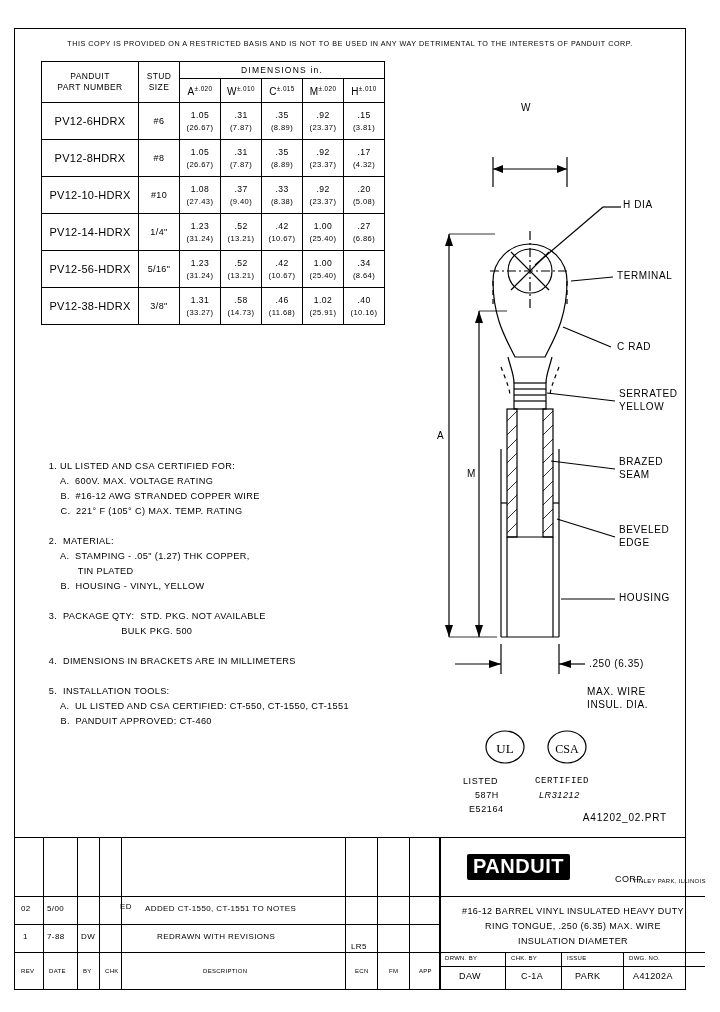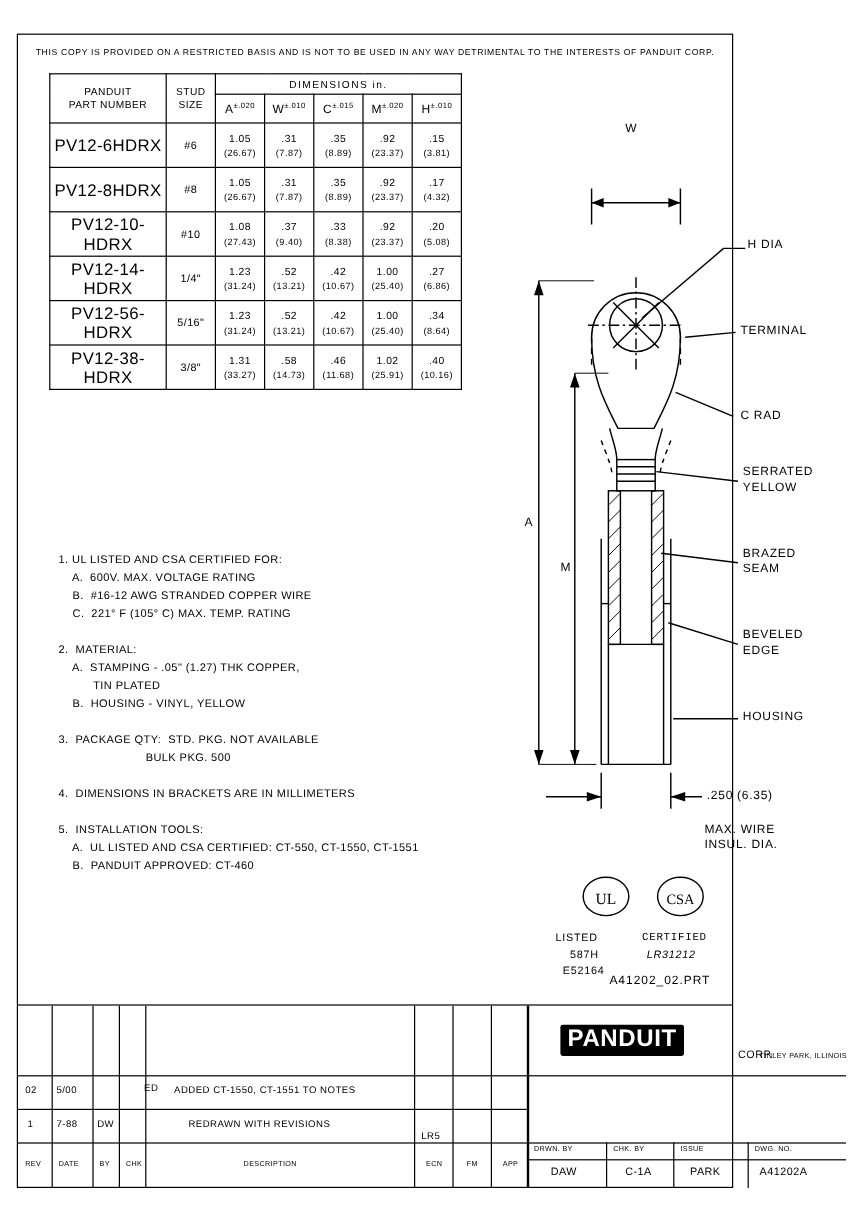--- a/index.html
+++ b/index.html
@@ -12,21 +12,21 @@
     height: 1012px;
     font-family: "Liberation Sans", sans-serif;
     color: #000;
     position: relative;
     overflow: hidden;
   }
   .sheet {
     position: absolute;
     left: 14px;
     top: 28px;
-    width: 597px;
+    width: 672px;
     height: 962px;
     border: 1.5px solid #000;
     box-sizing: border-box;
   }
   .restriction {
     position: absolute;
     left: 0; right: 0;
     top: 10px;
     text-align: center;
     font-size: 7.2px;
@@ -49,21 +49,21 @@
     vertical-align: middle;
     padding: 0;
     font-weight: normal;
   }
   .dimtable .hdr-part { width: 96px; height: 40px; line-height: 11px; }
   .dimtable .hdr-std { width: 40px; line-height: 11px; }
   .dimtable .hdr-dims { height: 16px; letter-spacing: 1.2px; }
   .dimtable .hdr-col { width: 40px; height: 22px; }
   .dimtable .hdr-col .lt { font-size: 10px; }
   .dimtable .hdr-col .tol { font-size: 6.4px; vertical-align: super; }
-  .dimtable td.part { height: 36px; font-size: 14px; letter-spacing: 0.3px;}
+  .dimtable td.part { height: 36px; font-size: 11px; letter-spacing: 0.3px;}
   .dimtable td.std { font-size: 9px; }
   .dimtable td.val { font-size: 8.6px; line-height: 12px; }
   .dimtable td.val .mm { font-size: 7.6px; }
 
   
   .notes {
     position: absolute;
     left: 28px;
     top: 400px;
     width: 390px;
@@ -377,20 +377,23 @@
 
     <div class="tb-line" style="left:490px; top:114px; width:1px; height:38px;"></div>
     <div class="tb-line" style="left:546px; top:114px; width:1px; height:38px;"></div>
     <div class="tb-line" style="left:608px; top:114px; width:1px; height:38px;"></div>
     <div class="tb-line" style="left:424px; top:128px; width:266px; height:1px;"></div>
 
     <div class="brand" style="left:452px; top:16px;"><span>PANDUIT</span></div>
     <div class="tb-text" style="left:600px; top:36px; font-size:9px;">CORP.</div>
     <div class="tb-text tiny" style="left:618px; top:40px;">TINLEY PARK, ILLINOIS</div>
 
+    <div class="tb-text mid" style="left:432px; top:66px; white-space:pre; line-height:15px; text-align:center; width:252px;">#16-12 BARREL VINYL INSULATED HEAVY DUTY
+RING TONGUE, .250 (6.35) MAX. WIRE
+INSULATION DIAMETER</div>
 
     <div class="tb-text" style="left:6px; top:66px;">02</div>
     <div class="tb-text" style="left:32px; top:66px;">5/00</div>
     <div class="tb-text" style="left:66px; top:64px;padding-left:39px;">ED</div>
     <div class="tb-text" style="left:130px; top:66px;">ADDED CT-1550, CT-1551 TO NOTES</div>
 
     <div class="tb-text" style="left:8px; top:94px;">1</div>
     <div class="tb-text" style="left:32px; top:94px;">7-88</div>
     <div class="tb-text" style="left:66px; top:94px;">DW</div>
     <div class="tb-text" style="left:142px; top:94px;">REDRAWN WITH REVISIONS</div>

